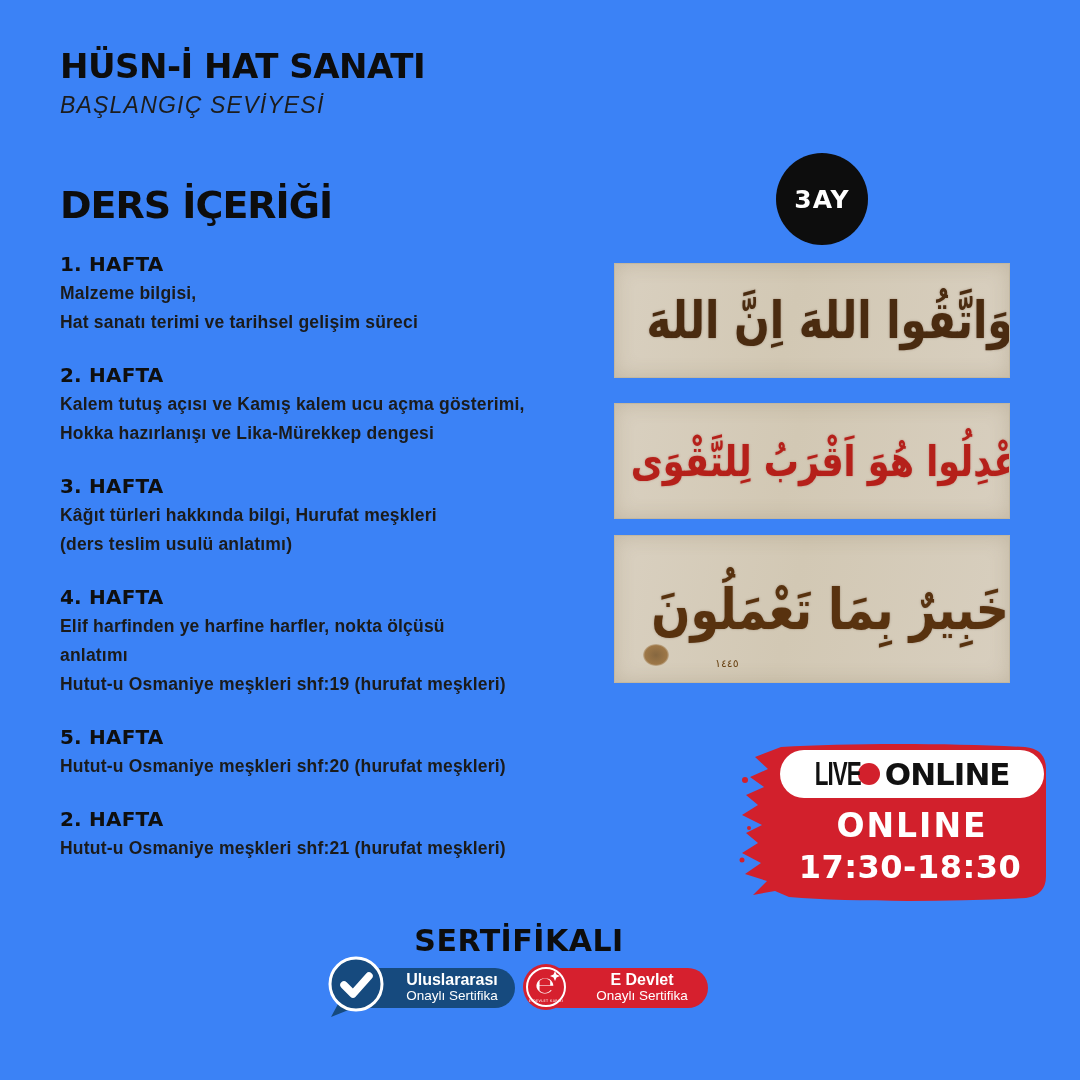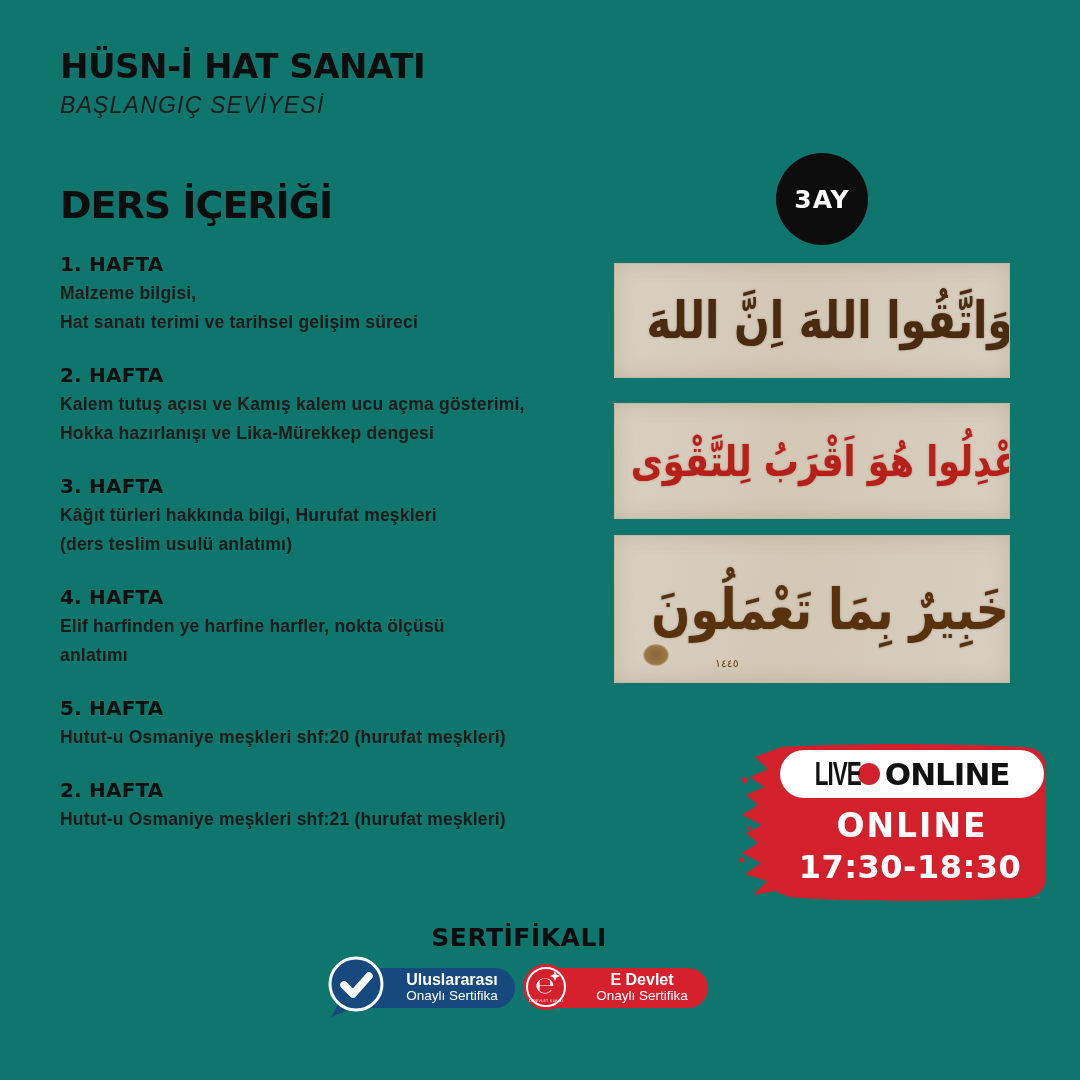--- a/index.html
+++ b/index.html
@@ -1,17 +1,17 @@
 <!DOCTYPE html>
 <html><head>
 <meta charset="utf-8">
 <style>
   html,body{margin:0;padding:0;background:#ffffff;}
   .canvas{
-    position:relative;width:1080px;height:1080px;background:#0f766e;
+    position:relative;width:1080px;height:1080px;background:#3b82f6;
     overflow:hidden;font-family:"Liberation Sans",sans-serif;color:#161616;
   }
   
   .title{
     position:absolute;left:60px;top:46px;
     font-family:"DejaVu Sans",sans-serif;font-weight:800;
     font-size:34px;letter-spacing:-.5px;color:#0d0d0d;
   }
   .subtitle{
     position:absolute;left:60px;top:92px;
@@ -98,21 +98,21 @@
   }
   .badge-time{
     position:absolute;left:28px;top:106px;width:290px;text-align:center;
     font-family:"DejaVu Sans",sans-serif;font-weight:800;
     font-size:32px;letter-spacing:.5px;color:#ffffff;
   }
   
   .cert-heading{
     position:absolute;left:519px;top:923px;transform:translateX(-50%);
     font-family:"DejaVu Sans",sans-serif;font-weight:800;
-    font-size:25px;letter-spacing:.5px;color:#0d0d0d;white-space:nowrap;
+    font-size:30px;letter-spacing:.5px;color:#0d0d0d;white-space:nowrap;
   }
   .cert-pill{
     position:absolute;top:968px;height:40px;border-radius:21px;
     display:flex;align-items:center;box-sizing:border-box;
   }
   .cert-pill.blue{left:345px;width:170px;background:#164a7e;}
   .cert-pill.red{left:540px;width:168px;background:#d6202e;}
   .cert-text{flex:1;text-align:center;color:#ffffff;line-height:16.5px;}
   .cert-pill.blue .cert-text{margin-left:44px;}
   .cert-pill.red .cert-text{margin-left:36px;}
@@ -144,20 +144,21 @@
     </div>
     <div class="week">
       <div class="week-label">3. HAFTA</div>
       <div class="week-line">Kâğıt türleri hakkında bilgi, Hurufat meşkleri</div>
       <div class="week-line">(ders teslim usulü anlatımı)</div>
     </div>
     <div class="week">
       <div class="week-label">4. HAFTA</div>
       <div class="week-line">Elif harfinden ye harfine harfler, nokta ölçüsü</div>
       <div class="week-line">anlatımı</div>
+      <div class="week-line">Hutut-u Osmaniye meşkleri shf:19 (hurufat meşkleri)</div>
     </div>
     <div class="week">
       <div class="week-label">5. HAFTA</div>
       <div class="week-line">Hutut-u Osmaniye meşkleri shf:20 (hurufat meşkleri)</div>
     </div>
     <div class="week">
       <div class="week-label">2. HAFTA</div>
       <div class="week-line">Hutut-u Osmaniye meşkleri shf:21 (hurufat meşkleri)</div>
     </div>
   </div>

